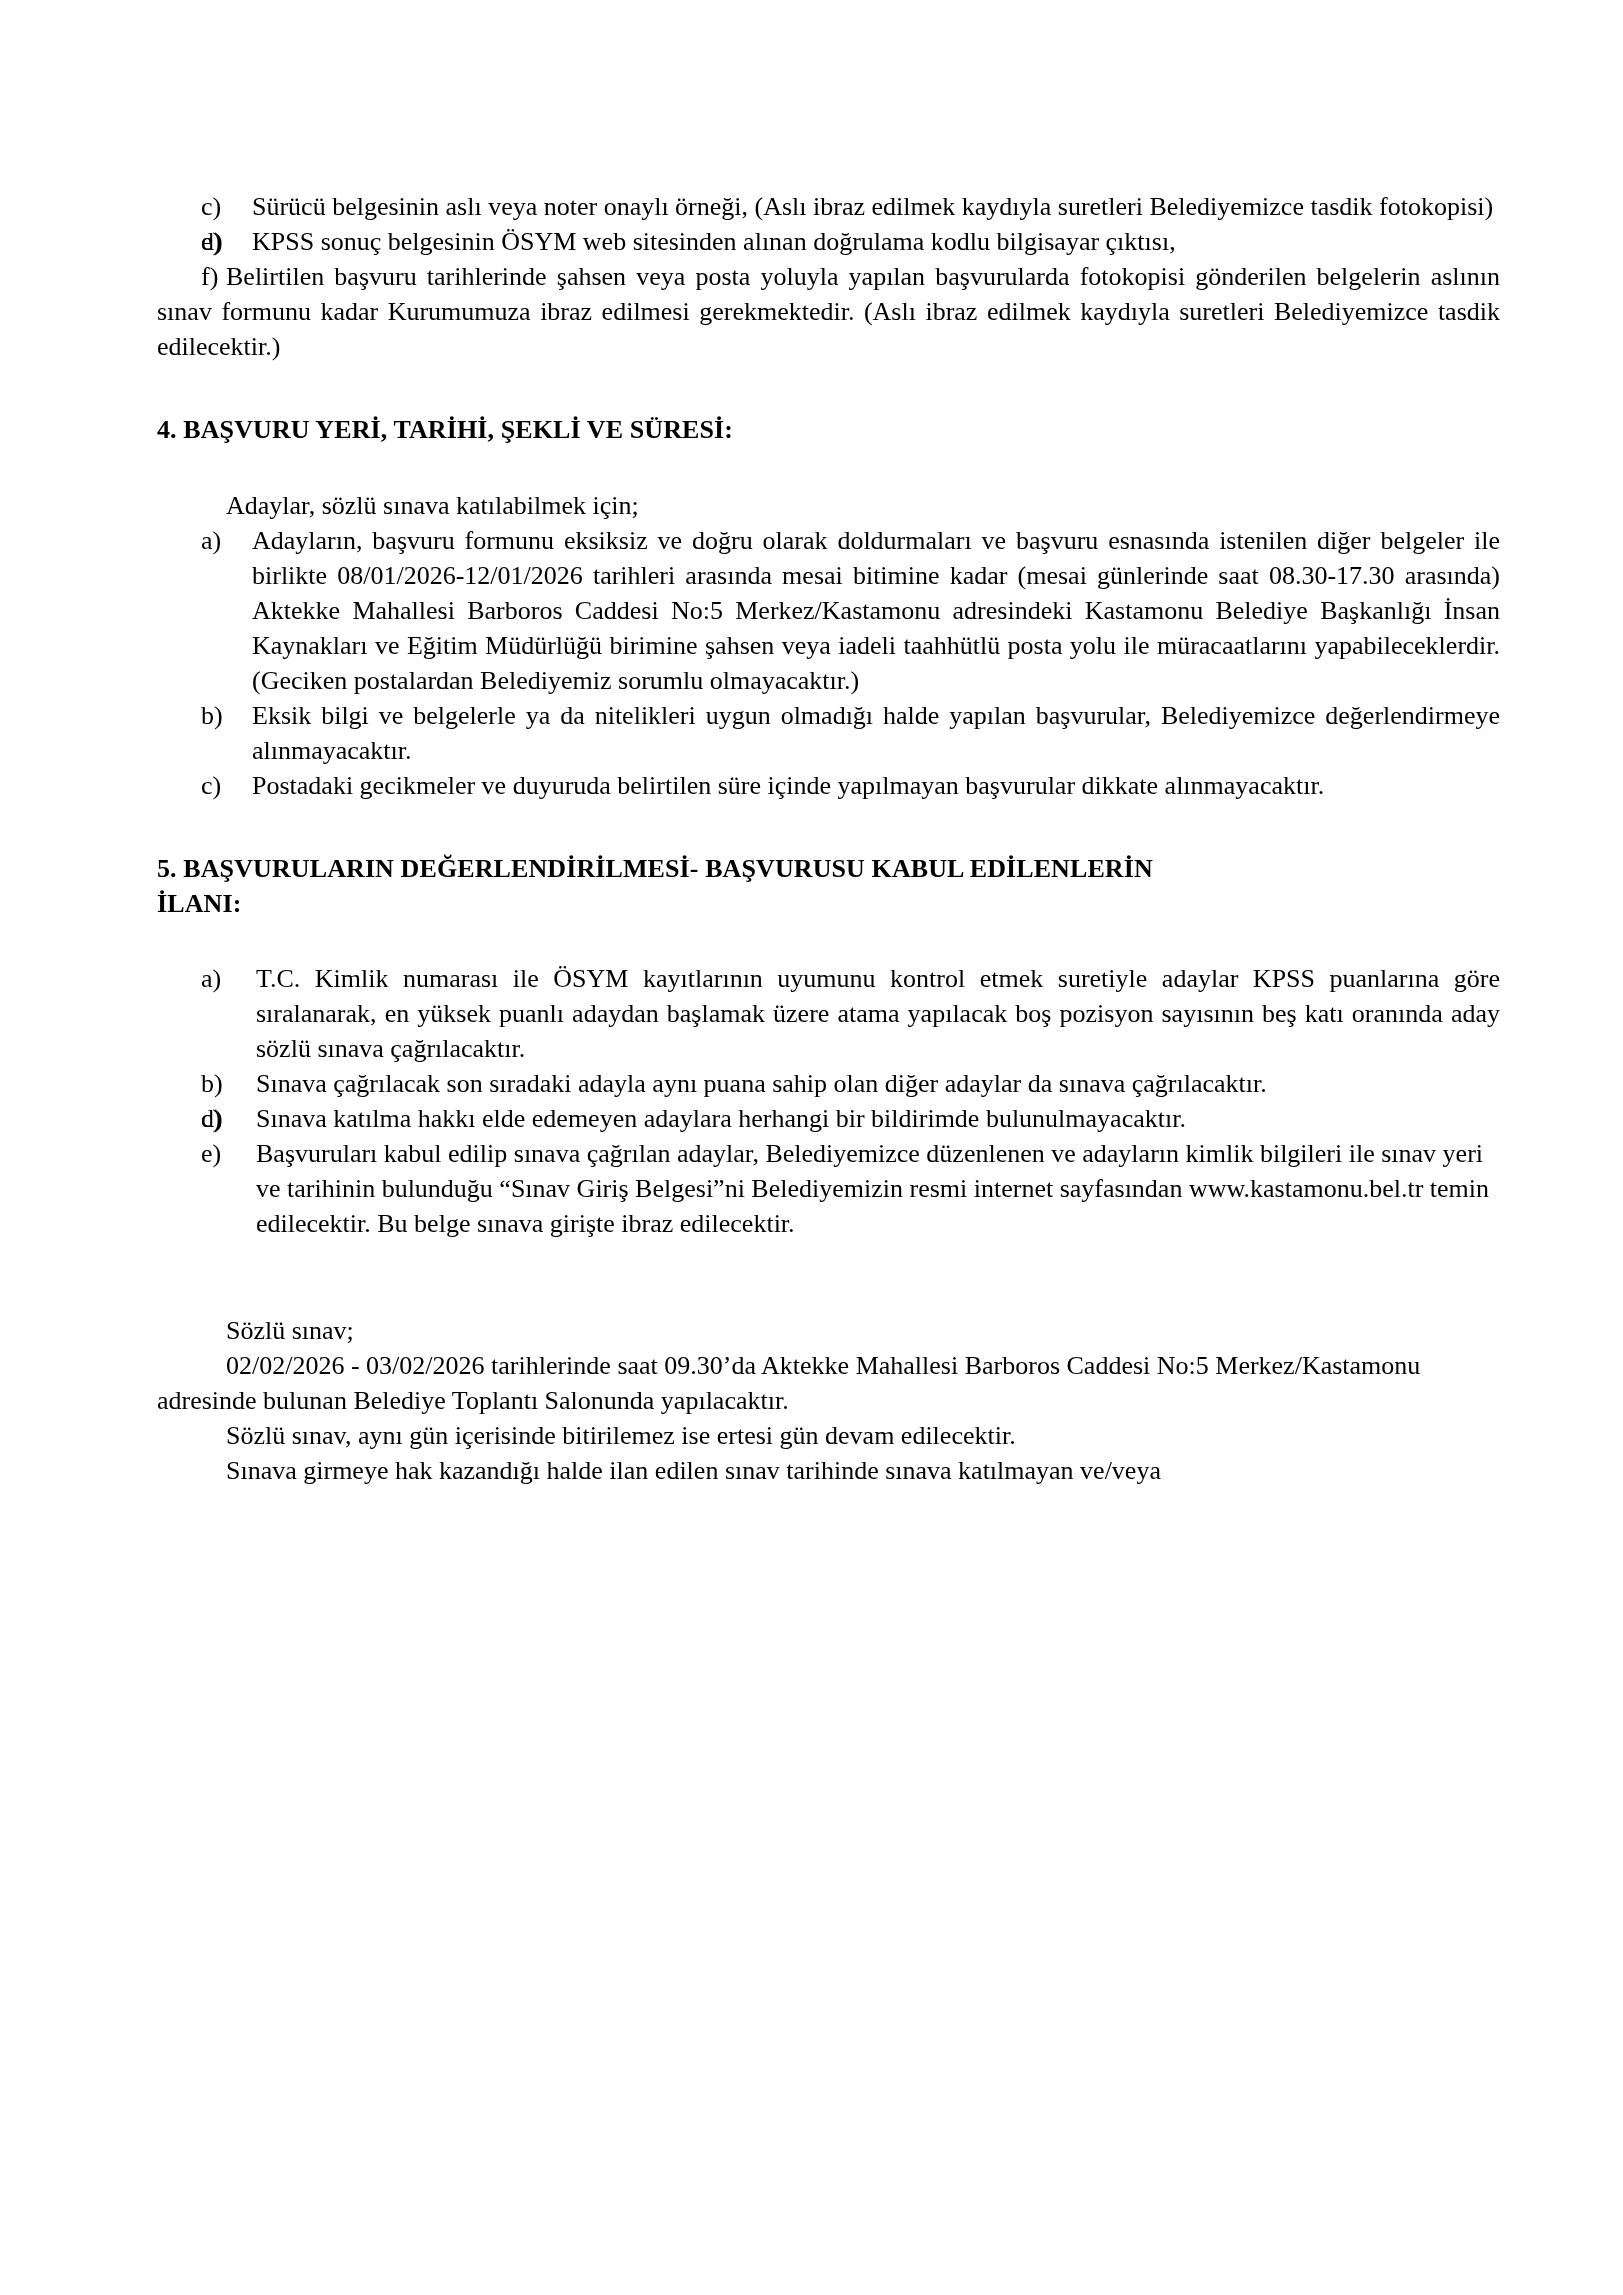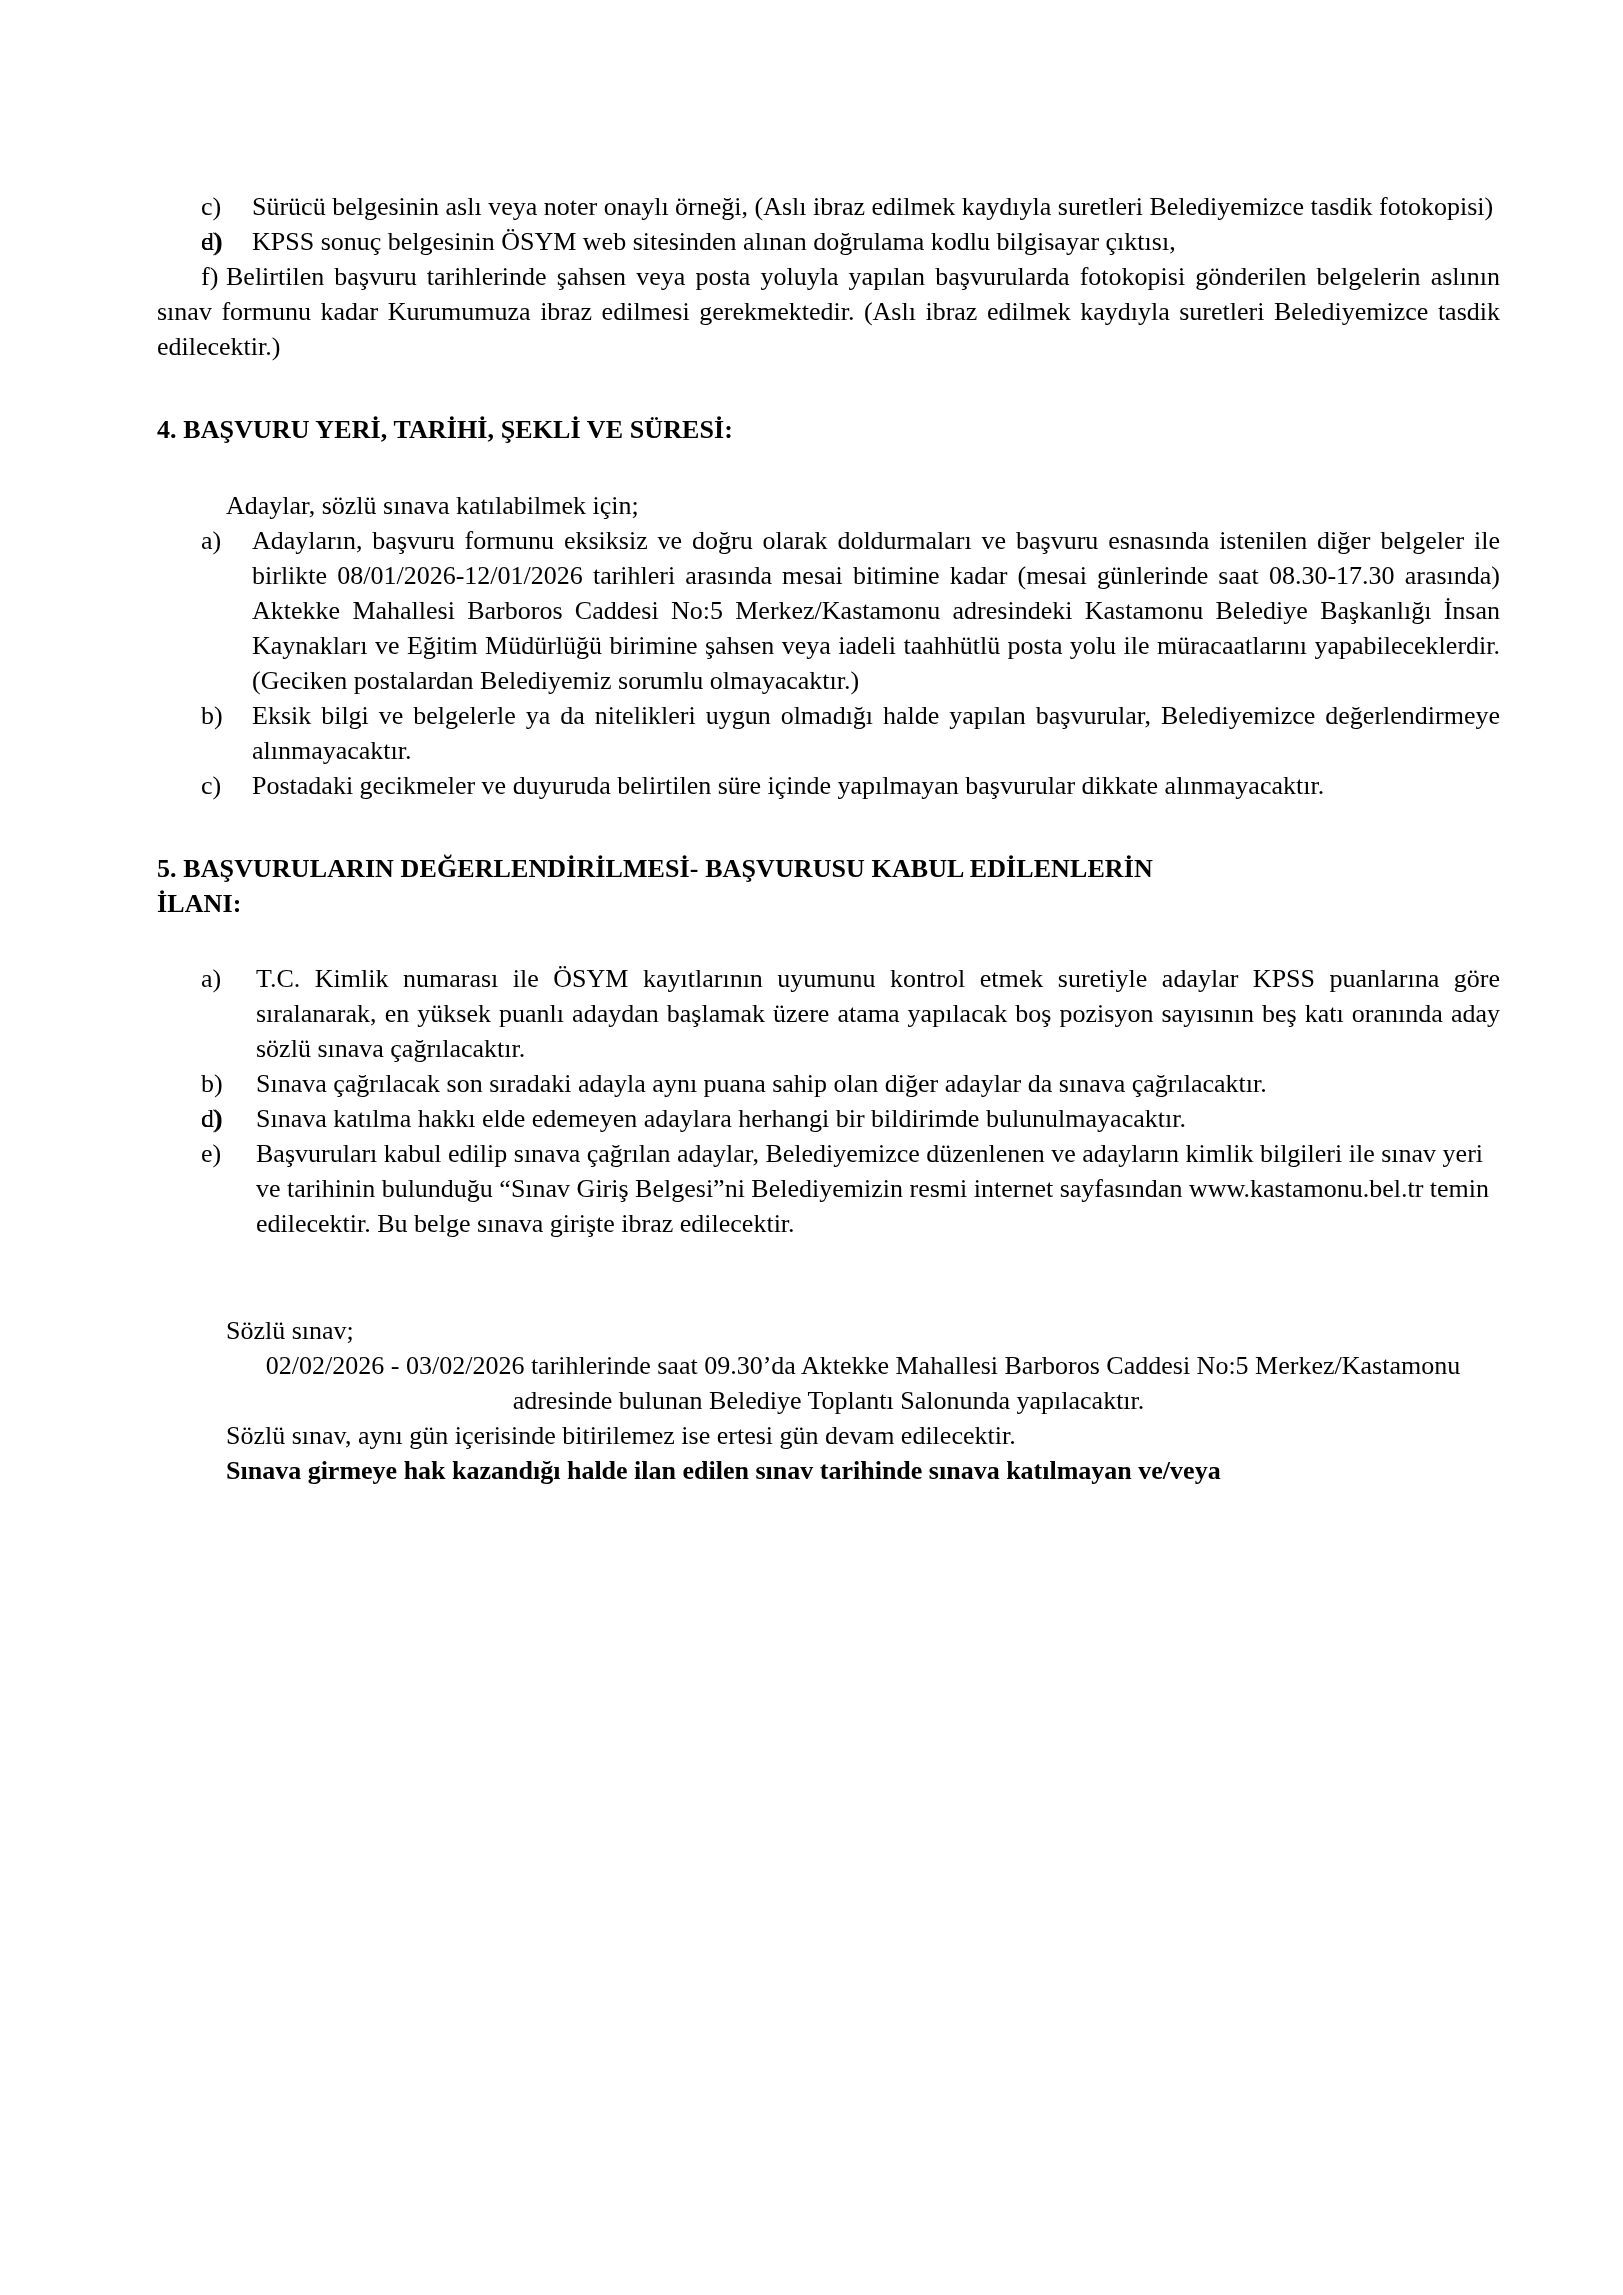--- a/index.html
+++ b/index.html
@@ -158,19 +158,19 @@
         <span>Başvuruları kabul edilip sınava çağrılan adaylar, Belediyemizce düzenlenen ve adayların kimlik bilgileri ile sınav yeri ve tarihinin bulunduğu “Sınav Giriş Belgesi”ni Belediyemizin resmi internet sayfasından www.kastamonu.bel.tr temin edilecektir. Bu belge sınava girişte ibraz edilecektir.</span>
       </div>
     </div>
 
     <div class="gap-lg"></div>
 
 
     <div class="gap-md"></div>
 
     <p class="para left" style="text-indent:69px;">Sözlü sınav;</p>
-    <p class="para left" style="text-indent:69px;text-align:center;"> 02/02/2026 - 03/02/2026 tarihlerinde saat 09.30’da Aktekke Mahallesi Barboros Caddesi No:5 Merkez/Kastamonu adresinde bulunan Belediye Toplantı Salonunda yapılacaktır.</p>
+    <p class="para left" style="text-indent:69px;"> 02/02/2026 - 03/02/2026 tarihlerinde saat 09.30’da Aktekke Mahallesi Barboros Caddesi No:5 Merkez/Kastamonu adresinde bulunan Belediye Toplantı Salonunda yapılacaktır.</p>
     <p class="para left" style="text-indent:69px;">Sözlü sınav, aynı gün içerisinde bitirilemez ise ertesi gün devam edilecektir.</p>
-    <p class="para" style="text-indent:69px;font-weight:bold;">Sınava girmeye hak kazandığı halde ilan edilen sınav tarihinde sınava katılmayan ve/veya</p>
+    <p class="para" style="text-indent:69px;">Sınava girmeye hak kazandığı halde ilan edilen sınav tarihinde sınava katılmayan ve/veya</p>
 
   </div>
 </div>
 
 
 </body></html>

